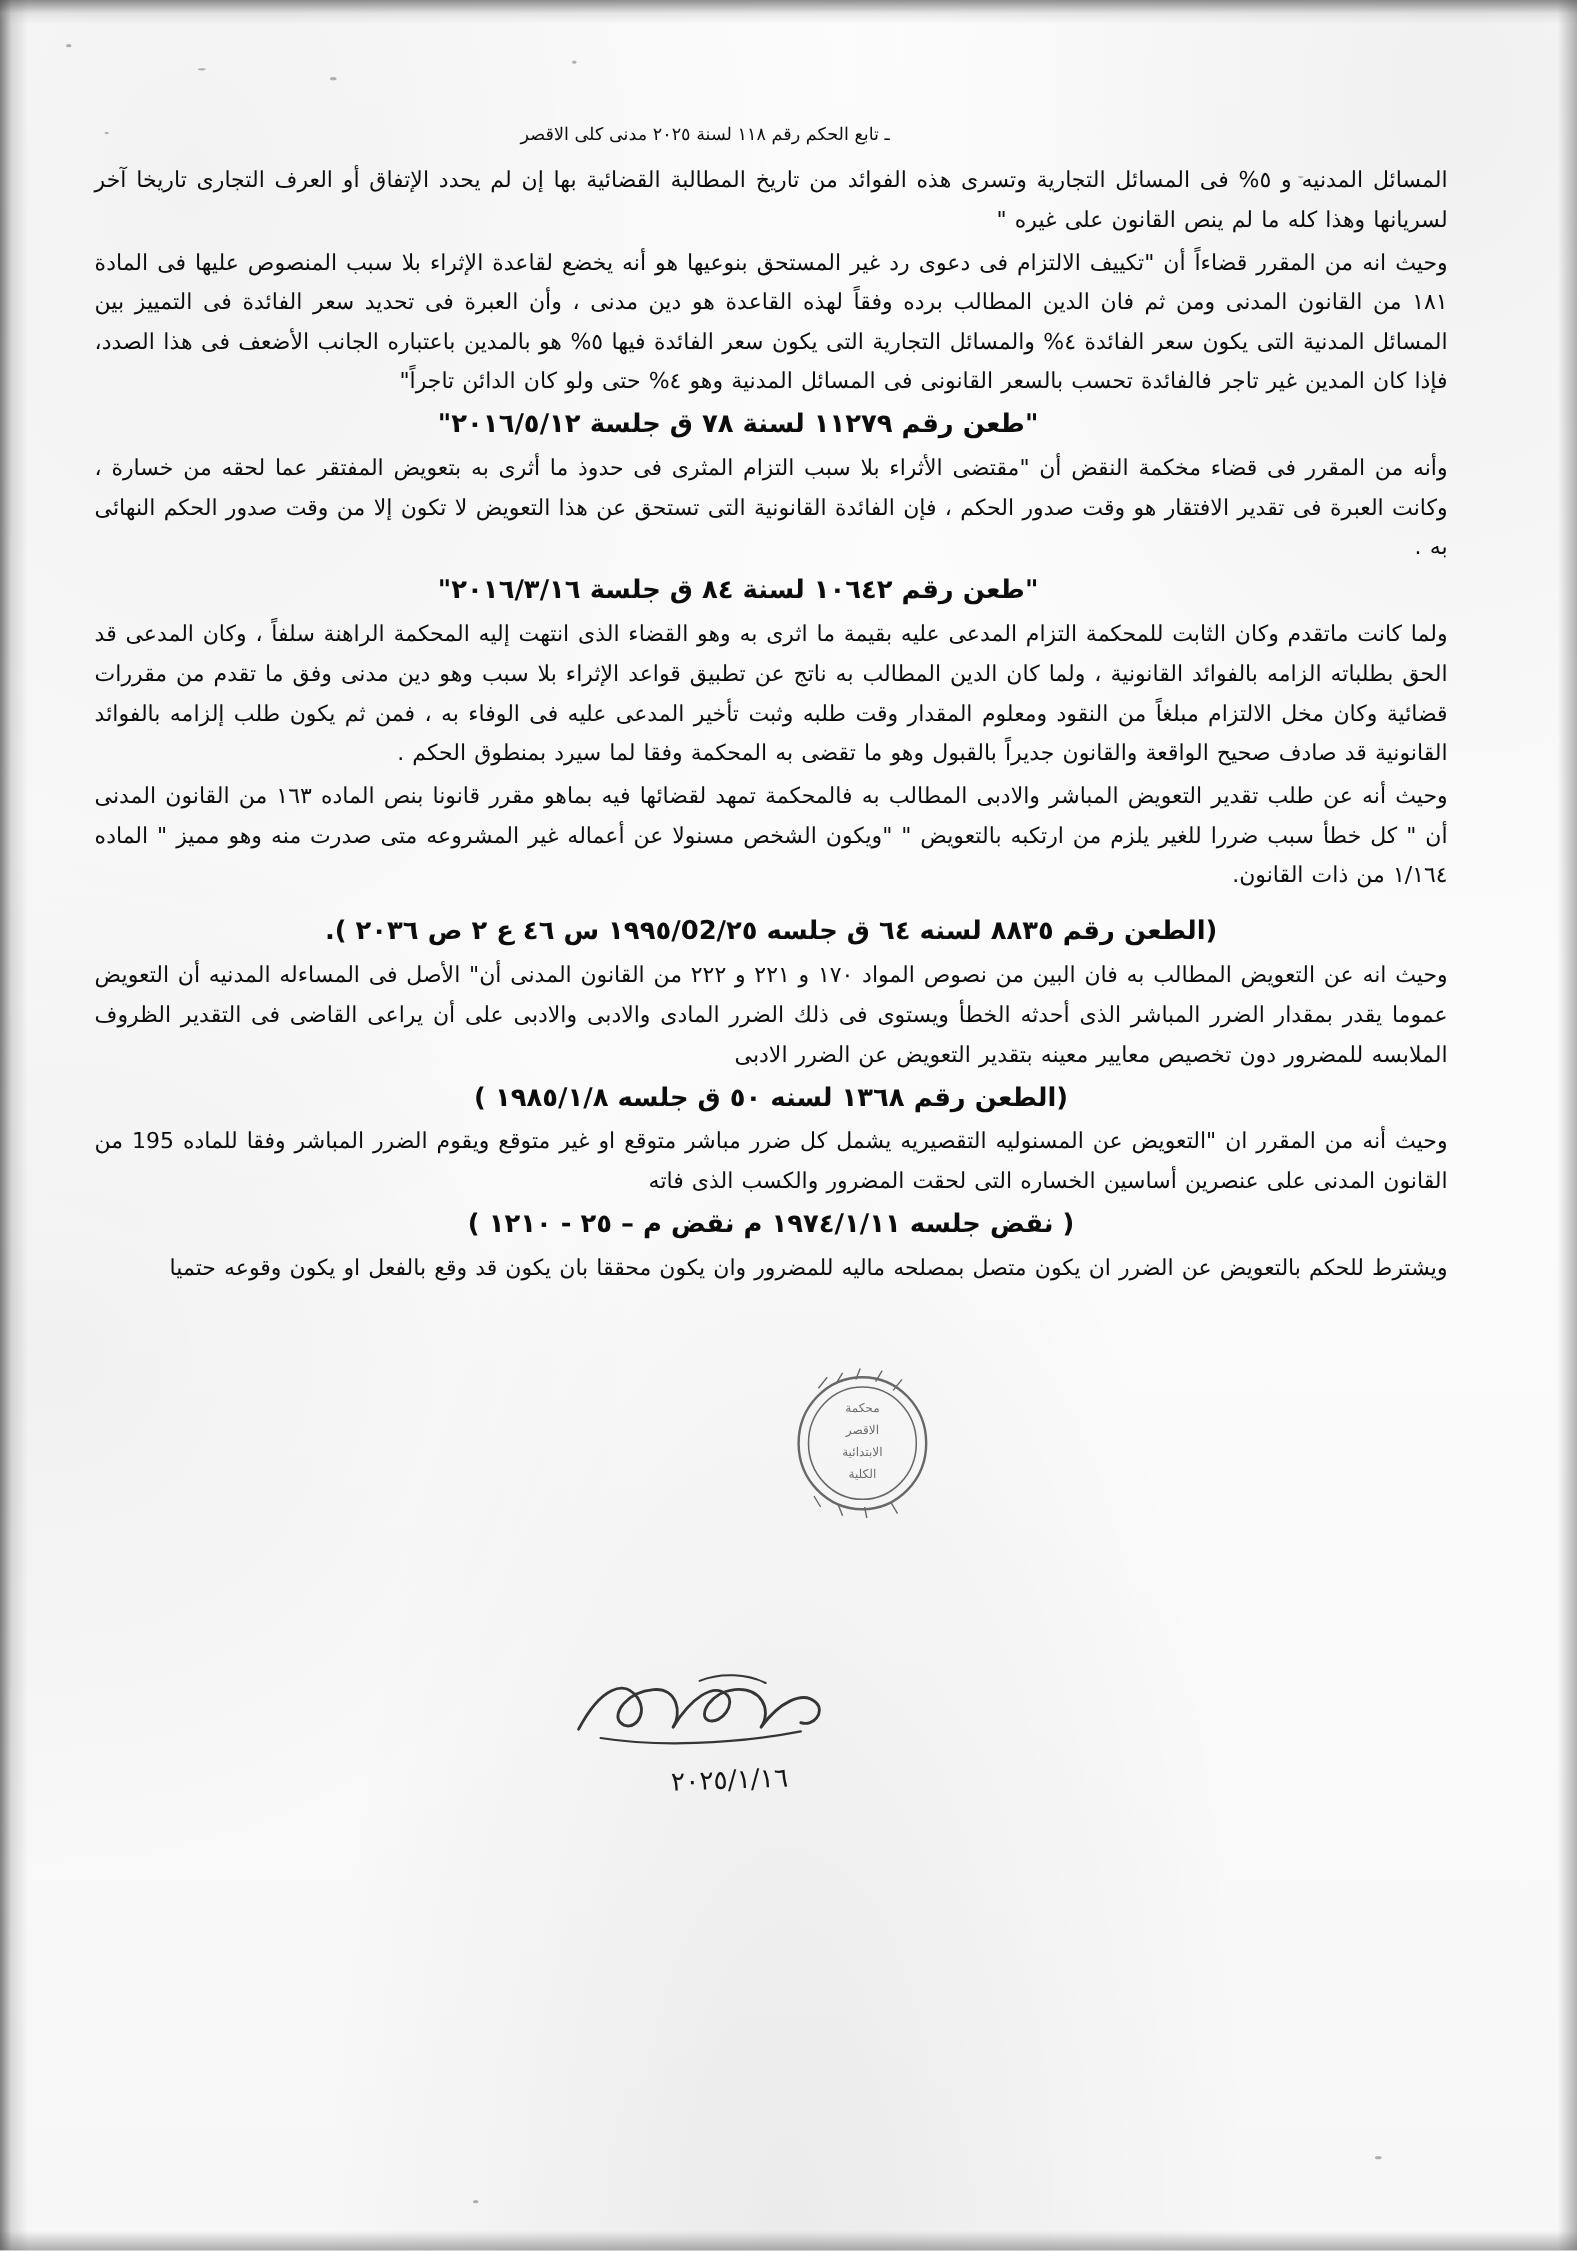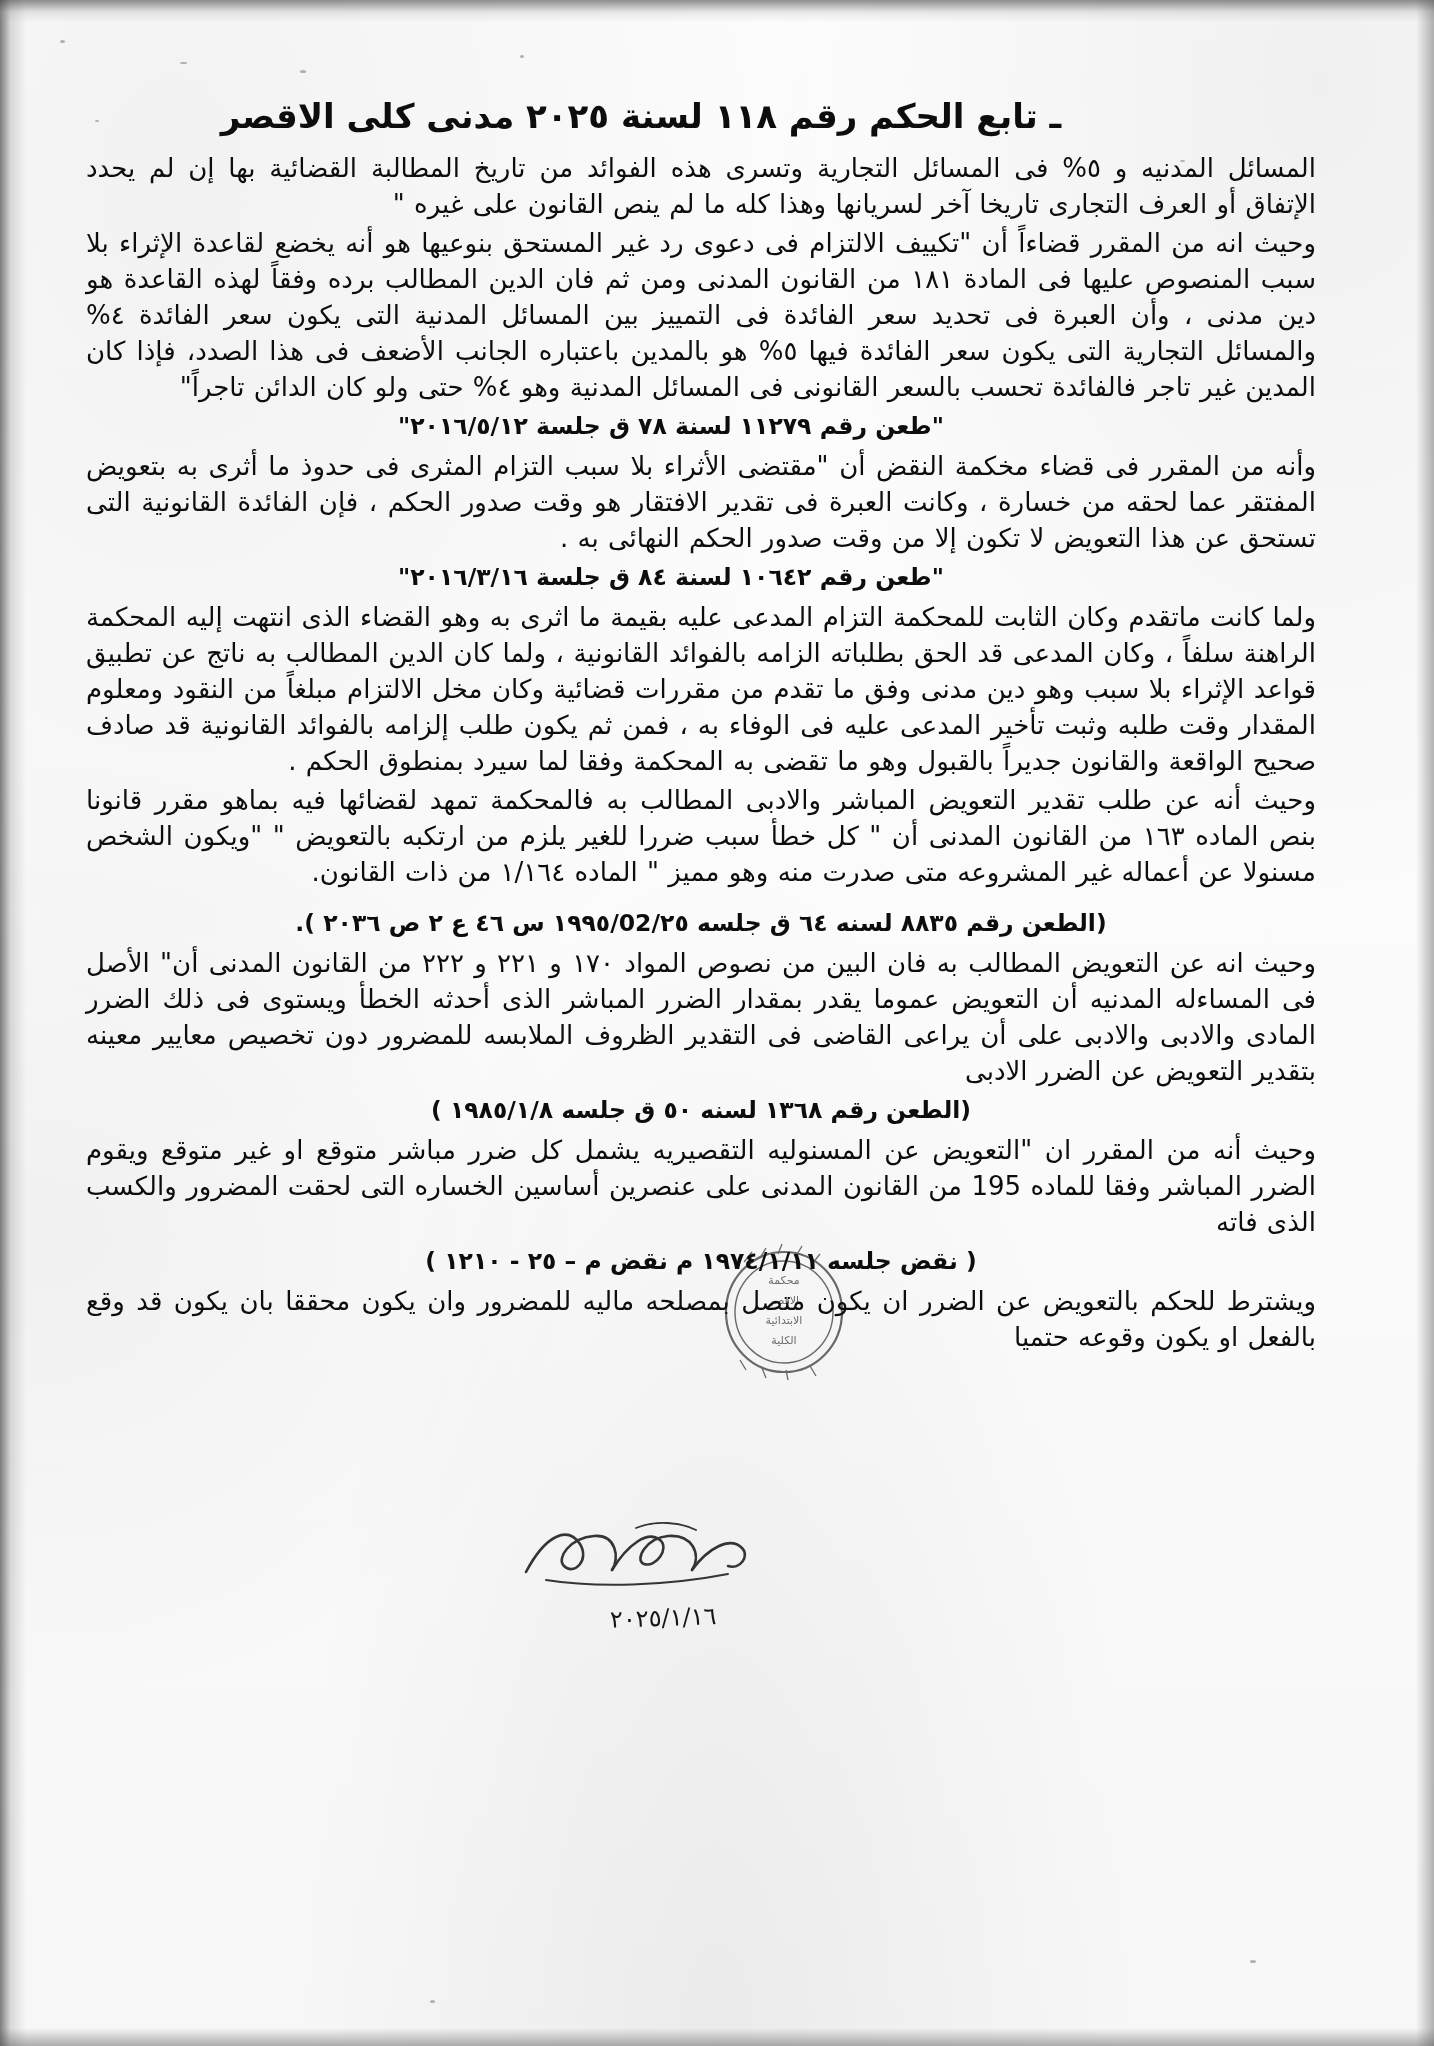--- a/index.html
+++ b/index.html
@@ -36,31 +36,31 @@
   .doc{
     position:absolute;
     top:96px;
     right:118px;
     left:86px;
     color:#0d0d0d;
   }
 
   .hdr{
     text-align:center;
-    font-weight:bold;
-    font-size:34px;
+    font-weight:normal;
+    font-size:16px;
     letter-spacing:0.2px;
-    margin:0 0 14px 0;
+    margin:16px 0 14px 0;
     padding-left:0;
     padding-right:120px;
   }
 
   p.par{
     margin:0 0 3px 0;
-    font-size:26px;
+    font-size:20px;
     line-height:36px;
     text-align:justify;
     text-align-last:right;
     word-spacing:1px;
   }
 
   .b{font-weight:normal;}
 
   p.cite{
     margin:2px 0 4px 0;

